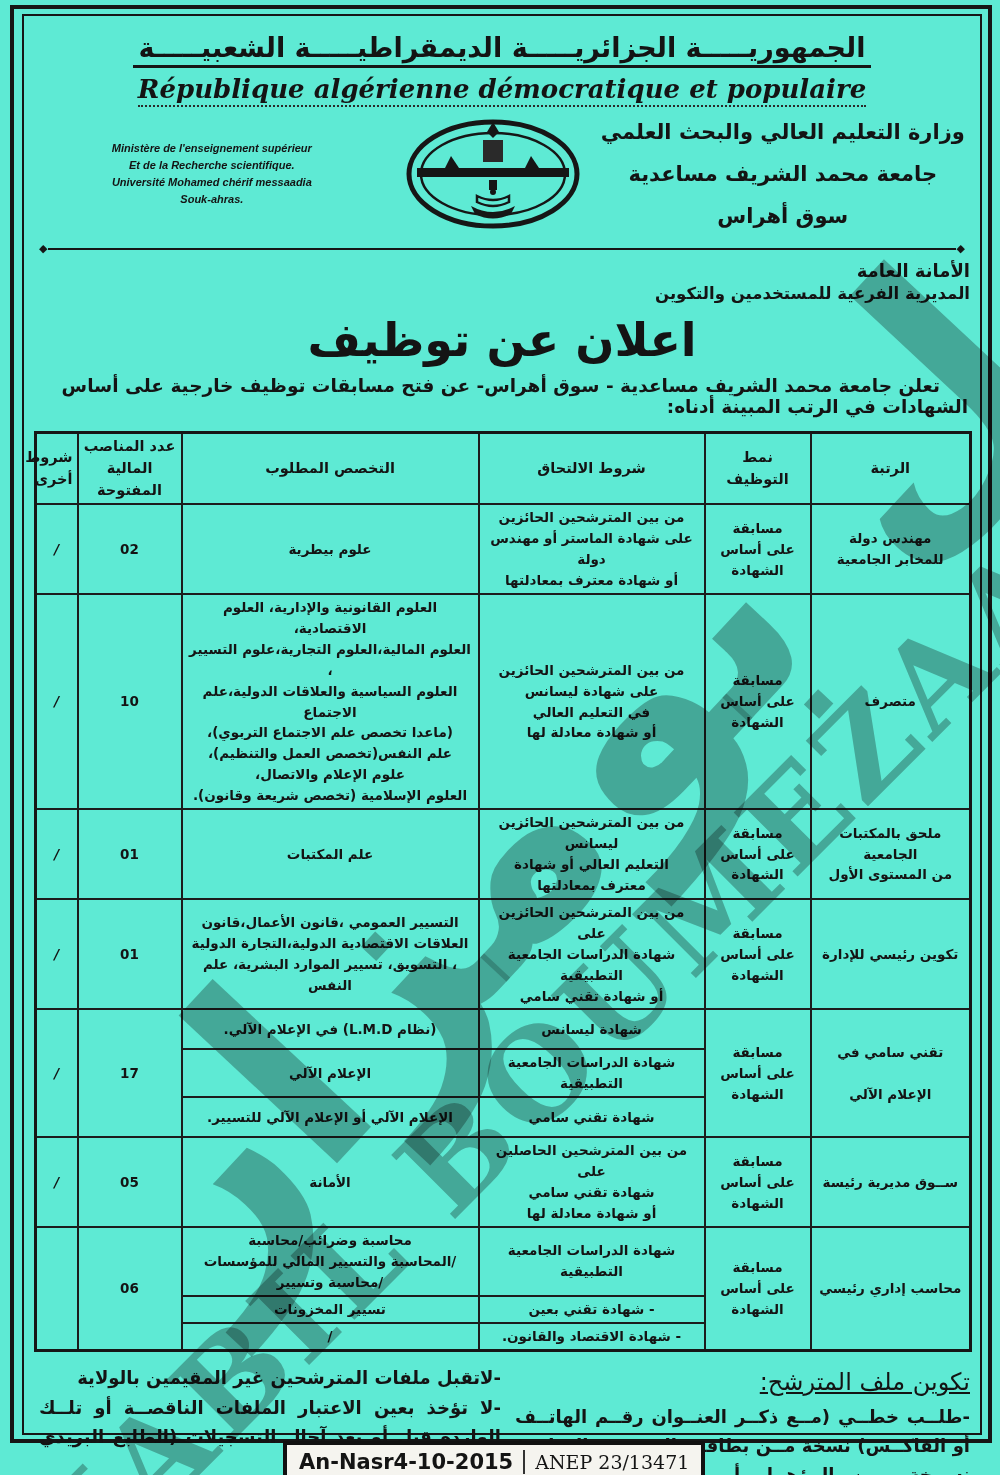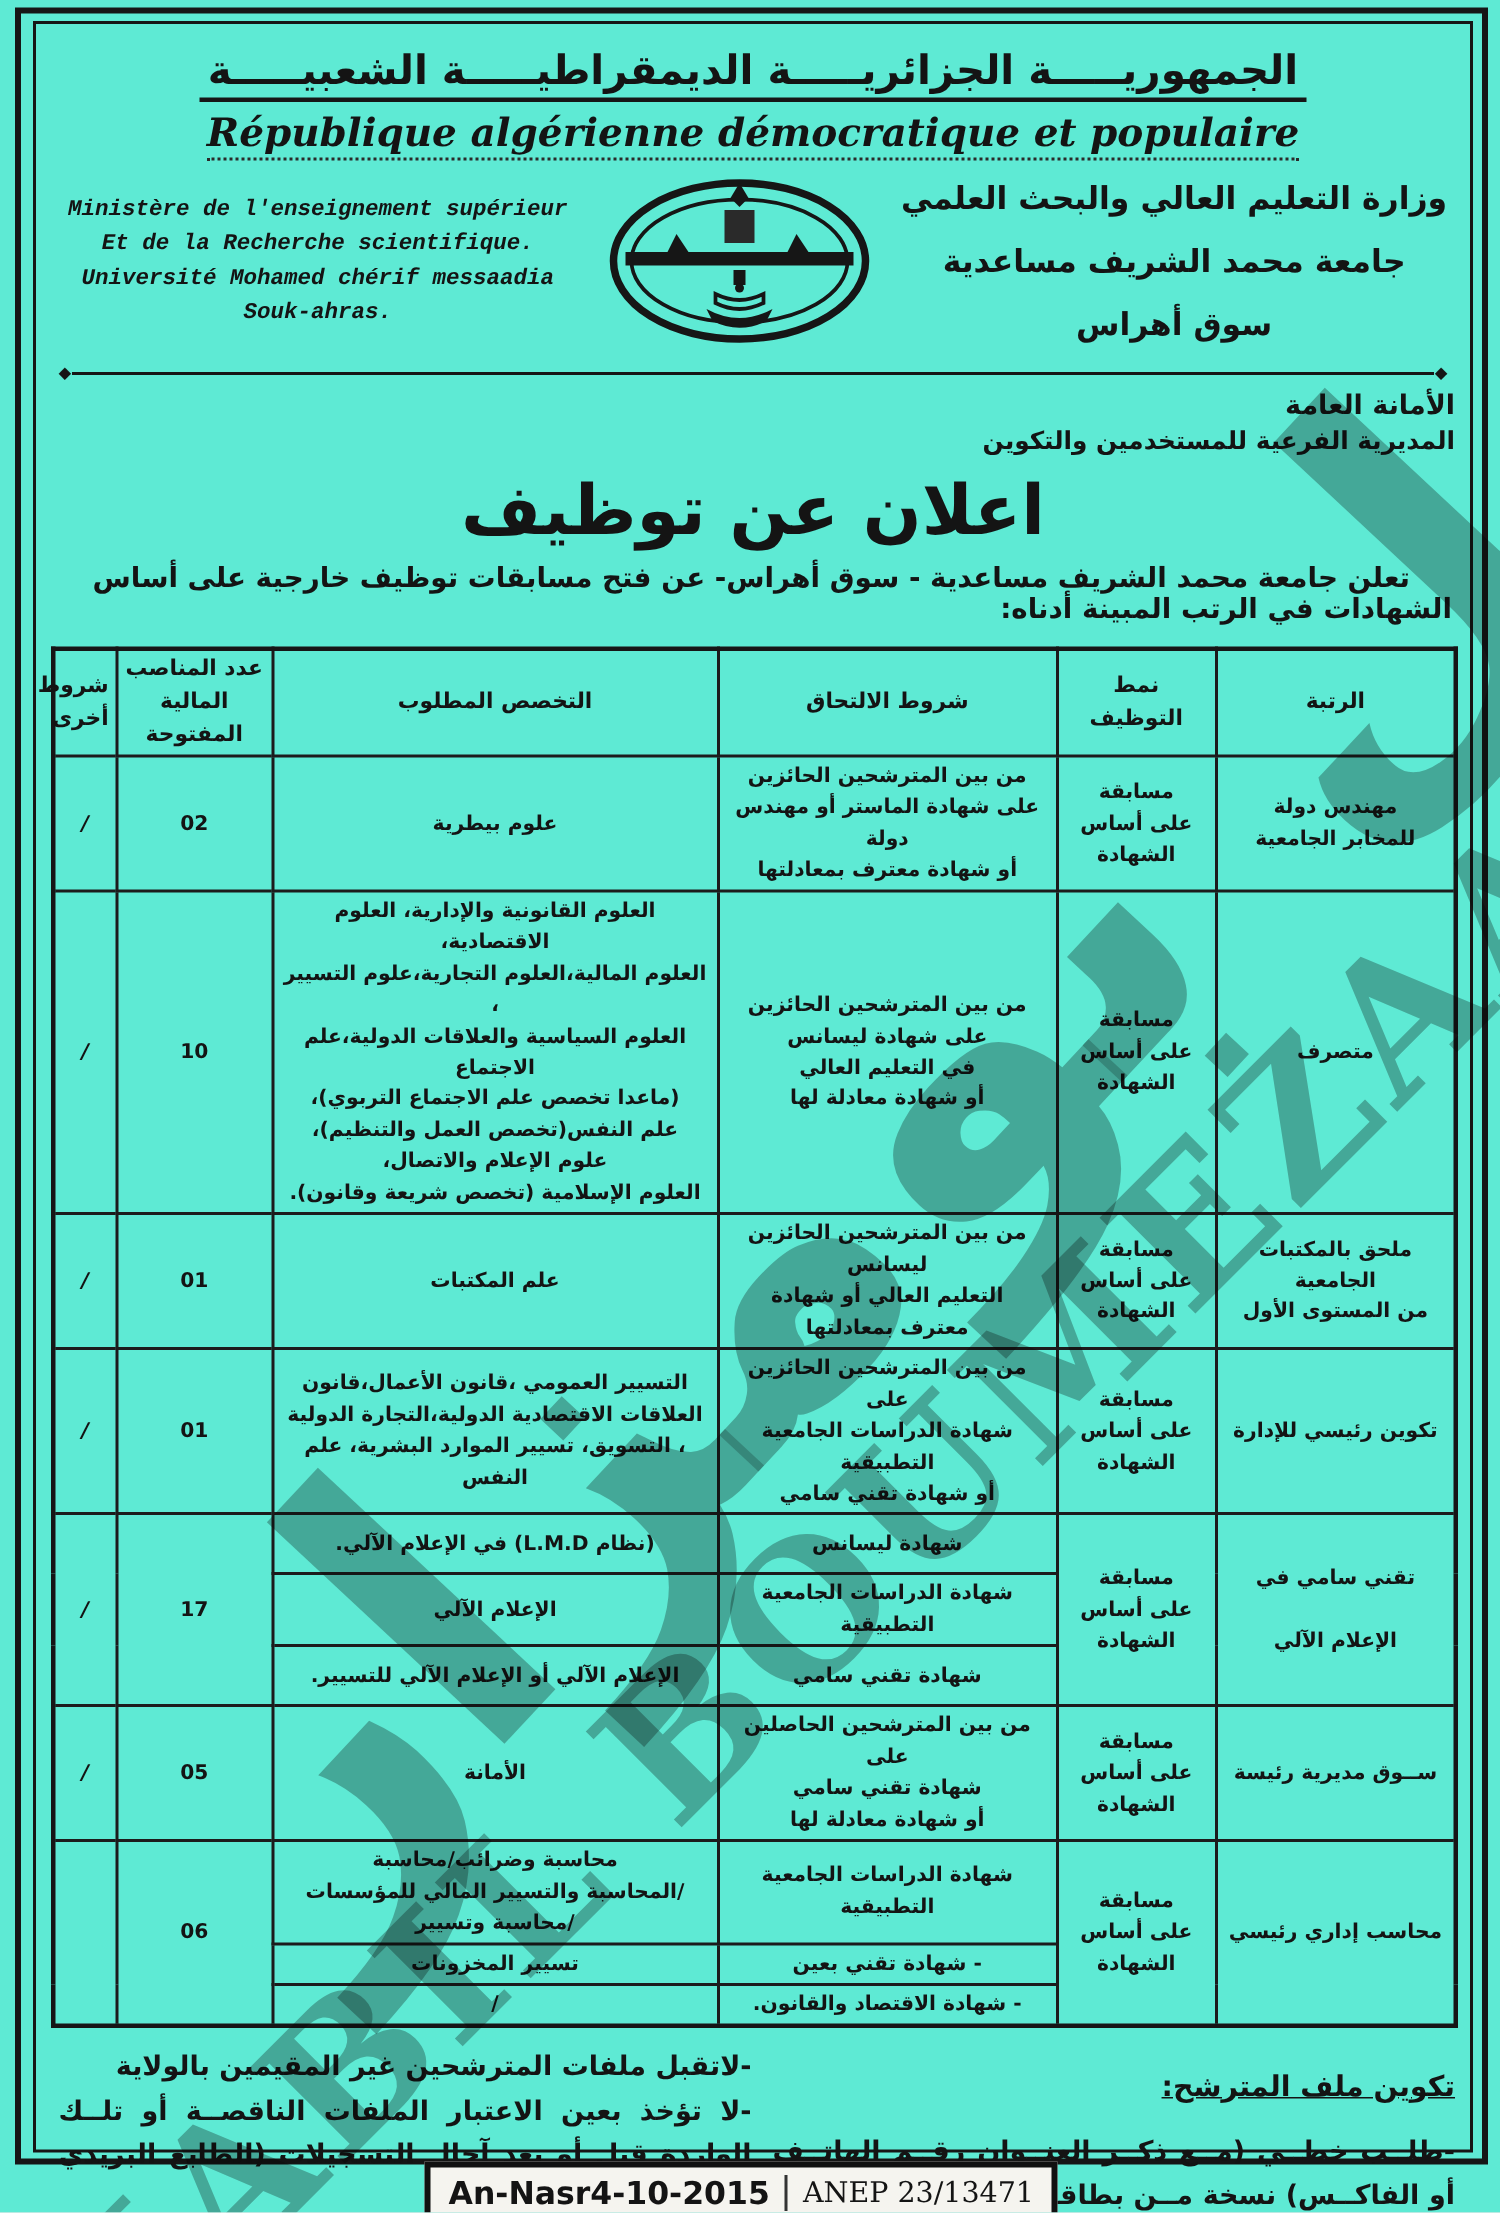--- a/index.html
+++ b/index.html
@@ -12,21 +12,21 @@
   .frame-outer{position:absolute;left:10px;top:5px;right:8px;bottom:32px;border:4px solid #161616;pointer-events:none;z-index:2;}
   .frame-inner{position:absolute;left:22px;top:14px;right:18px;bottom:40px;border:2px solid #161616;pointer-events:none;z-index:2;}
   .content{position:absolute;left:34px;right:30px;top:24px;bottom:46px;z-index:3;}
 
   
   .rep-ar{ text-align:center;margin-top:8px;}
   .rep-ar span{display:inline-block;font-weight:900;font-size:27px;border-bottom:3px solid #161616;padding:0 6px 2px;}
   .rep-fr{text-align:center;margin-top:6px;}
   .rep-fr span{display:inline-block;font-family:"DejaVu Serif",serif;font-style:italic;font-weight:bold;font-size:26px;border-bottom:2px dotted #2a2a2a;padding-bottom:1px;}
   .hdr-row{display:flex;align-items:center;margin-top:4px;direction:ltr;}
-  .ministry-fr{width:38%;text-align:center;font-family:Liberation Mono, monospace;font-style:italic;font-weight:bold;font-size:15px;line-height:1.55;white-space:pre-line;}
+  .ministry-fr{width:38%;text-align:center;font-family:Liberation Sans, sans-serif;font-style:italic;font-weight:bold;font-size:11px;line-height:1.55;white-space:pre-line;}
   .seal-wrap{width:22%;display:flex;justify-content:center;}
   .ministry-ar{width:40%;text-align:center;font-weight:bold;font-size:21px;line-height:2.0;white-space:pre-line;direction:rtl;}
   .sep-line{display:flex;align-items:center;margin:6px 4px 2px;direction:ltr;}
   .sep-line .bar{flex:1;border-top:2.5px solid #161616;}
   .sep-line .dmn{font-size:11px;line-height:1;margin:0 1px;color:#161616;}
 
   .secretariat{direction:rtl;text-align:right;font-weight:bold;font-size:18px;margin-top:6px;}
   .subdir{direction:rtl;text-align:right;font-weight:bold;font-size:16.5px;margin-top:3px;}
   .big-title{text-align:center;font-weight:900;font-size:46px;letter-spacing:1px;margin:10px 0 8px;direction:rtl;}
   .intro{direction:rtl;text-align:right;font-weight:bold;font-size:18.5px;margin:8px 2px 14px;text-indent:28px;}
@@ -41,21 +41,21 @@
   td.cnt{font-size:16px;}
   td.oth{font-size:14px;font-style:italic;}
   tr.rh{height:64px;} tr.r0{height:82px;} tr.r1{height:150px;} tr.r2{height:64px;} tr.r3{height:88px;}
   tr.r4a{height:40px;} tr.r4b{height:40px;} tr.r4c{height:40px;}
   tr.r5{height:78px;} tr.r6a{height:56px;} tr.r6b{height:26px;} tr.r6c{height:26px;}
 
   
   .bottom{display:flex;direction:rtl;gap:14px;margin-top:10px;}
   .col-r{width:455px;direction:rtl;}
   .col-l{width:462px;direction:rtl;}
-  .note-h{font-weight:bold;font-size:19px;text-decoration:underline;text-align:right;margin:18px 0;}
+  .note-h{font-weight:normal;font-size:24px;text-decoration:underline;text-align:right;margin:6px 0;}
   .note-p{font-weight:bold;font-size:18px;line-height:1.62;text-align:justify;margin:2px 0;white-space:pre-line;}
   .col-l .note-p{font-size:18px;line-height:1.6;}
 
   
   .footer-box{
     position:absolute;left:283px;top:1441px;z-index:4;background:#f5f4ef;
     border:4px solid #111;display:flex;align-items:center;padding:5px 12px;gap:10px;
   }
   .footer-src{font-weight:900;font-size:21px;font-family:"DejaVu Sans",sans-serif;}
   .footer-div{width:2px;align-self:stretch;background:#333;}

